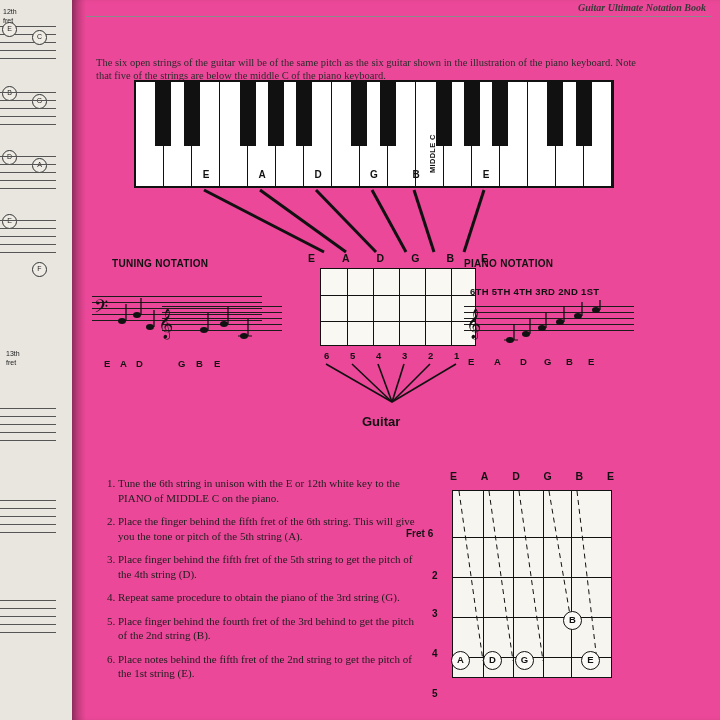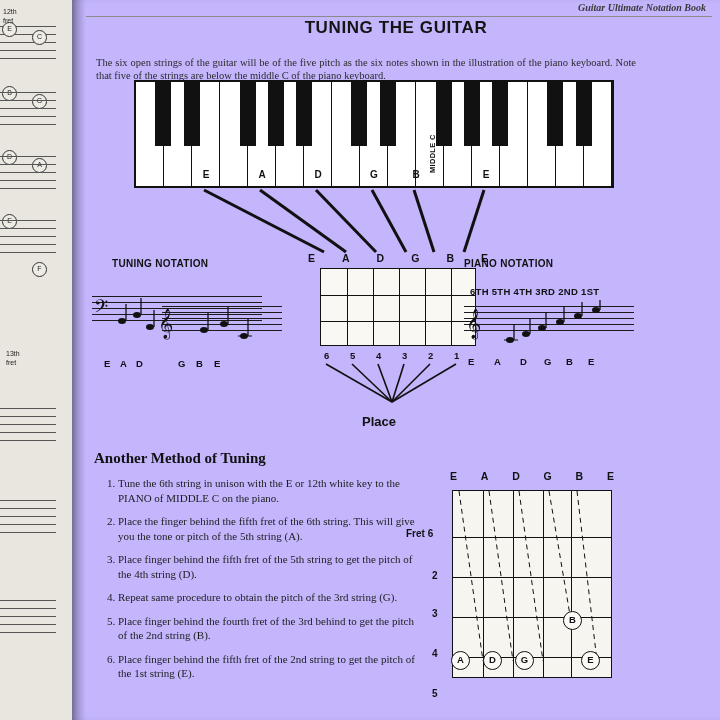--- a/index.html
+++ b/index.html
@@ -21,21 +21,21 @@
   }
   .staffline{position:absolute;left:0;height:1px;background:#555;}
   .circ{
     position:absolute;width:13px;height:13px;border:1.2px solid #333;border-radius:50%;
     font-size:7px;line-height:12px;text-align:center;color:#222;background:#efece6;
     font-family:"Liberation Sans",sans-serif;
   }
   
   #page{
     position:absolute;left:72px;top:0;width:648px;height:720px;
-    background:#c4b5fd;
+    background:#ec4899;
     box-shadow:inset 6px 0 10px -6px rgba(0,0,0,.35);
   }
   #page-edge-shadow{
     position:absolute;left:72px;top:0;width:14px;height:720px;
     background:linear-gradient(to right, rgba(0,0,0,.28), rgba(0,0,0,0));
     pointer-events:none;
   }
   .runhead{
     position:absolute;right:14px;top:2px;
     font-family:"Liberation Serif",serif;font-style:italic;font-weight:bold;
@@ -180,23 +180,22 @@
   <div class="staffline" style="top:616px;width:56px;"></div>
   <div class="staffline" style="top:624px;width:56px;"></div>
   <div class="staffline" style="top:632px;width:56px;"></div>
 </div>
 
 <div id="page">
 
   <div class="runhead">Guitar Ultimate Notation Book</div>
   <div class="runrule"></div>
 
-  <h1 class="title">TUNING THE GUITAR</h1>
-
-  <p class="intro">The six open strings of the guitar will be of the five pitch as the six notes shown in the illustration of the piano keyboard. Note that five of the strings are below the middle C of the piano keyboard.</p>
+
+  <p class="intro">The six open strings of the guitar will be of the same pitch as the six guitar shown in the illustration of the piano keyboard. Note that five of the strings are below the middle C of the piano keyboard.</p>
 
   <div id="piano-wrap">
     <div id="piano">
 
       <div class="wk" style="left:0px;width:28px;"></div>
       <div class="wk" style="left:28px;width:28px;"></div>
       <div class="wk" style="left:56px;width:28px;"></div>
       <div class="wk" style="left:84px;width:28px;"></div>
       <div class="wk" style="left:112px;width:28px;"></div>
       <div class="wk" style="left:140px;width:28px;"></div>
@@ -311,21 +310,21 @@
   <div class="strnum" style="left:382px;top:350px;">1</div>
 
   <svg style="position:absolute;left:240px;top:360px;" width="170" height="48">
     <line x1="14" y1="4" x2="80" y2="42" stroke="#111" stroke-width="1.6"></line>
     <line x1="40" y1="4" x2="80" y2="42" stroke="#111" stroke-width="1.6"></line>
     <line x1="66" y1="4" x2="80" y2="42" stroke="#111" stroke-width="1.6"></line>
     <line x1="92" y1="4" x2="80" y2="42" stroke="#111" stroke-width="1.6"></line>
     <line x1="118" y1="4" x2="80" y2="42" stroke="#111" stroke-width="1.6"></line>
     <line x1="144" y1="4" x2="80" y2="42" stroke="#111" stroke-width="1.6"></line>
   </svg>
-  <div class="stringword">Place</div>
+  <div class="stringword">Guitar</div>
 
   <div class="section-lbl" style="left:392px;top:258px;">PIANO NOTATION</div>
   <div class="section-lbl" style="left:398px;top:286px;font-size:9.5px;">6TH 5TH 4TH 3RD 2ND 1ST</div>
   <div class="notationbox" style="left:392px;top:300px;width:180px;height:52px;">
     <div class="stave" style="top:6px;width:170px;"></div>
     <div class="stave" style="top:12px;width:170px;"></div>
     <div class="stave" style="top:18px;width:170px;"></div>
     <div class="stave" style="top:24px;width:170px;"></div>
     <div class="stave" style="top:30px;width:170px;"></div>
     <svg width="180" height="52" style="position:absolute;left:0;top:0;">
@@ -345,28 +344,27 @@
       <line x1="136" y1="10" x2="136" y2="-2" stroke="#111" stroke-width="1.3"></line>
     </svg>
   </div>
   <div class="notelbl" style="left:396px;top:356px;">E</div>
   <div class="notelbl" style="left:422px;top:356px;">A</div>
   <div class="notelbl" style="left:448px;top:356px;">D</div>
   <div class="notelbl" style="left:472px;top:356px;">G</div>
   <div class="notelbl" style="left:494px;top:356px;">B</div>
   <div class="notelbl" style="left:516px;top:356px;">E</div>
 
-  <h2 class="sub">Another Method of Tuning</h2>
   <ol class="steps">
     <li>Tune the 6th string in unison with the E or 12th white key to the PIANO of MIDDLE C on the piano.</li>
     <li>Place the finger behind the fifth fret of the 6th string. This will give you the tone or pitch of the 5th string (A).</li>
     <li>Place finger behind the fifth fret of the 5th string to get the pitch of the 4th string (D).</li>
-    <li>Repeat same procedure to obtain the pitch of the 3rd string (G).</li>
+    <li>Repeat same procedure to obtain the piano of the 3rd string (G).</li>
     <li>Place finger behind the fourth fret of the 3rd behind to get the pitch of the 2nd string (B).</li>
-    <li>Place finger behind the fifth fret of the 2nd string to get the pitch of the 1st string (E).</li>
+    <li>Place notes behind the fifth fret of the 2nd string to get the pitch of the 1st string (E).</li>
   </ol>
 
   <div class="fb-top">
     <span>E</span>
     <span>A</span>
     <span>D</span>
     <span>G</span>
     <span>B</span>
     <span>E</span>
   </div>

